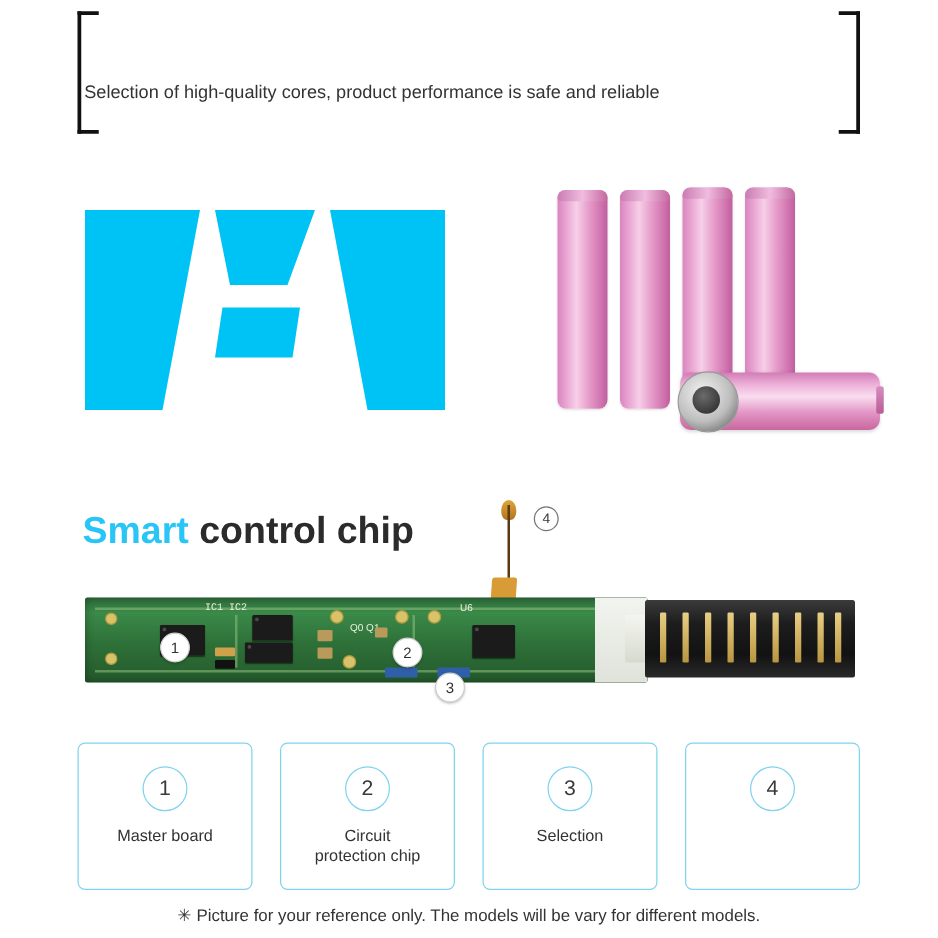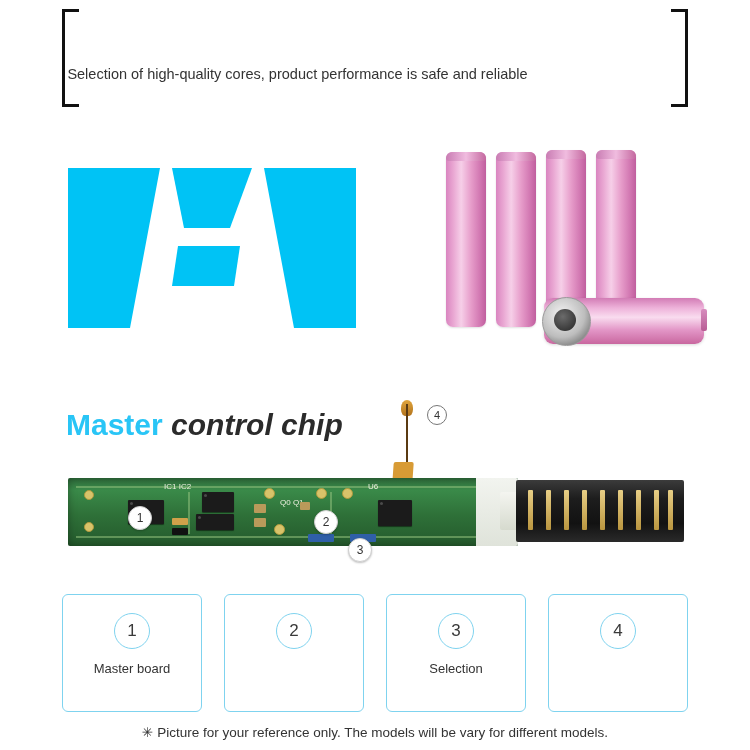--- a/index.html
+++ b/index.html
@@ -105,21 +105,21 @@
   }
 
   
   .smart-title{
     position:absolute;
     left:66px;top:408px;
     font-size:30px;
     font-weight:bold;
   }
   .smart-title .smart{color:#29c5f6;}
-  .smart-title .rest{color:#2b2b2b;font-style:italic;}
+  .smart-title .rest{color:#2b2b2b;}
 
   
   .board-wrap{
     position:absolute;
     left:68px;top:478px;
     width:614px;height:78px;
   }
   .board{
     position:absolute;left:0;top:0;
     width:450px;height:68px;
@@ -299,41 +299,41 @@
   <div class="cell c4">
       <div class="cap"></div>
     </div>
   <div class="cell-h">
     <div class="ring"></div>
     <div class="tip"></div>
   </div>
 </div>
 
 <div class="smart-title">
-  <span class="smart">Master</span><span class="rest"> control chip</span>
+  <span class="smart">Smart</span><span class="rest"> control chip</span>
 </div>
 
 <div class="wire-head"></div>
 <div class="wire"></div>
 <div class="wire-pad"></div>
 
 <div class="badge" style="left:426px;top:404px;border:none;box-shadow:none;background:transparent;">
   <span class="badge-circle-num" style="position:relative;">4</span>
 </div>
 
 <div class="board-wrap">
   <div class="board">
 
     <div class="trace" style="left:8px;top:8px;width:420px;height:2px;"></div>
     <div class="trace" style="left:8px;top:58px;width:420px;height:2px;"></div>
     <div class="trace" style="left:120px;top:14px;width:2px;height:42px;"></div>
     <div class="trace" style="left:262px;top:14px;width:2px;height:42px;"></div>
 
     <div class="silk" style="left:98px;top:6px;width:0;height:0;"></div>
-    <div style="position:absolute;left:96px;top:4px;font-size:8px;color:#edf0e0;">IC1  IC2</div>
+    <div style="position:absolute;left:96px;top:4px;font-size:8px;color:#edf0e0;font-family:Liberation Mono, monospace;">IC1  IC2</div>
     <div style="position:absolute;left:212px;top:20px;font-size:8px;color:#edf0e0;">Q0 Q1</div>
     <div style="position:absolute;left:300px;top:4px;font-size:8px;color:#edf0e0;">U6</div>
 
     <div class="ic" style="left:60px;top:22px;width:36px;height:24px;"></div>
     <div class="ic" style="left:134px;top:14px;width:32px;height:20px;"></div>
     <div class="ic" style="left:128px;top:36px;width:38px;height:16px;"></div>
     <div class="ic" style="left:310px;top:22px;width:34px;height:26px;"></div>
 
     <div class="res" style="left:104px;top:40px;width:16px;height:7px;"></div>
     <div class="res black" style="left:104px;top:50px;width:16px;height:7px;"></div>
@@ -380,20 +380,24 @@
 
 <div class="cards">
 
   <div class="card">
     <div class="num">1</div>
     <div class="lbl">Master board</div>
   </div>
 
   <div class="card">
     <div class="num">2</div>
+    <div class="lbl">
+      <span>Circuit</span><br>
+      <span>protection chip</span>
+    </div>
   </div>
 
   <div class="card">
     <div class="num">3</div>
     <div class="lbl">Selection</div>
   </div>
 
   <div class="card">
     <div class="num">4</div>
   </div>

